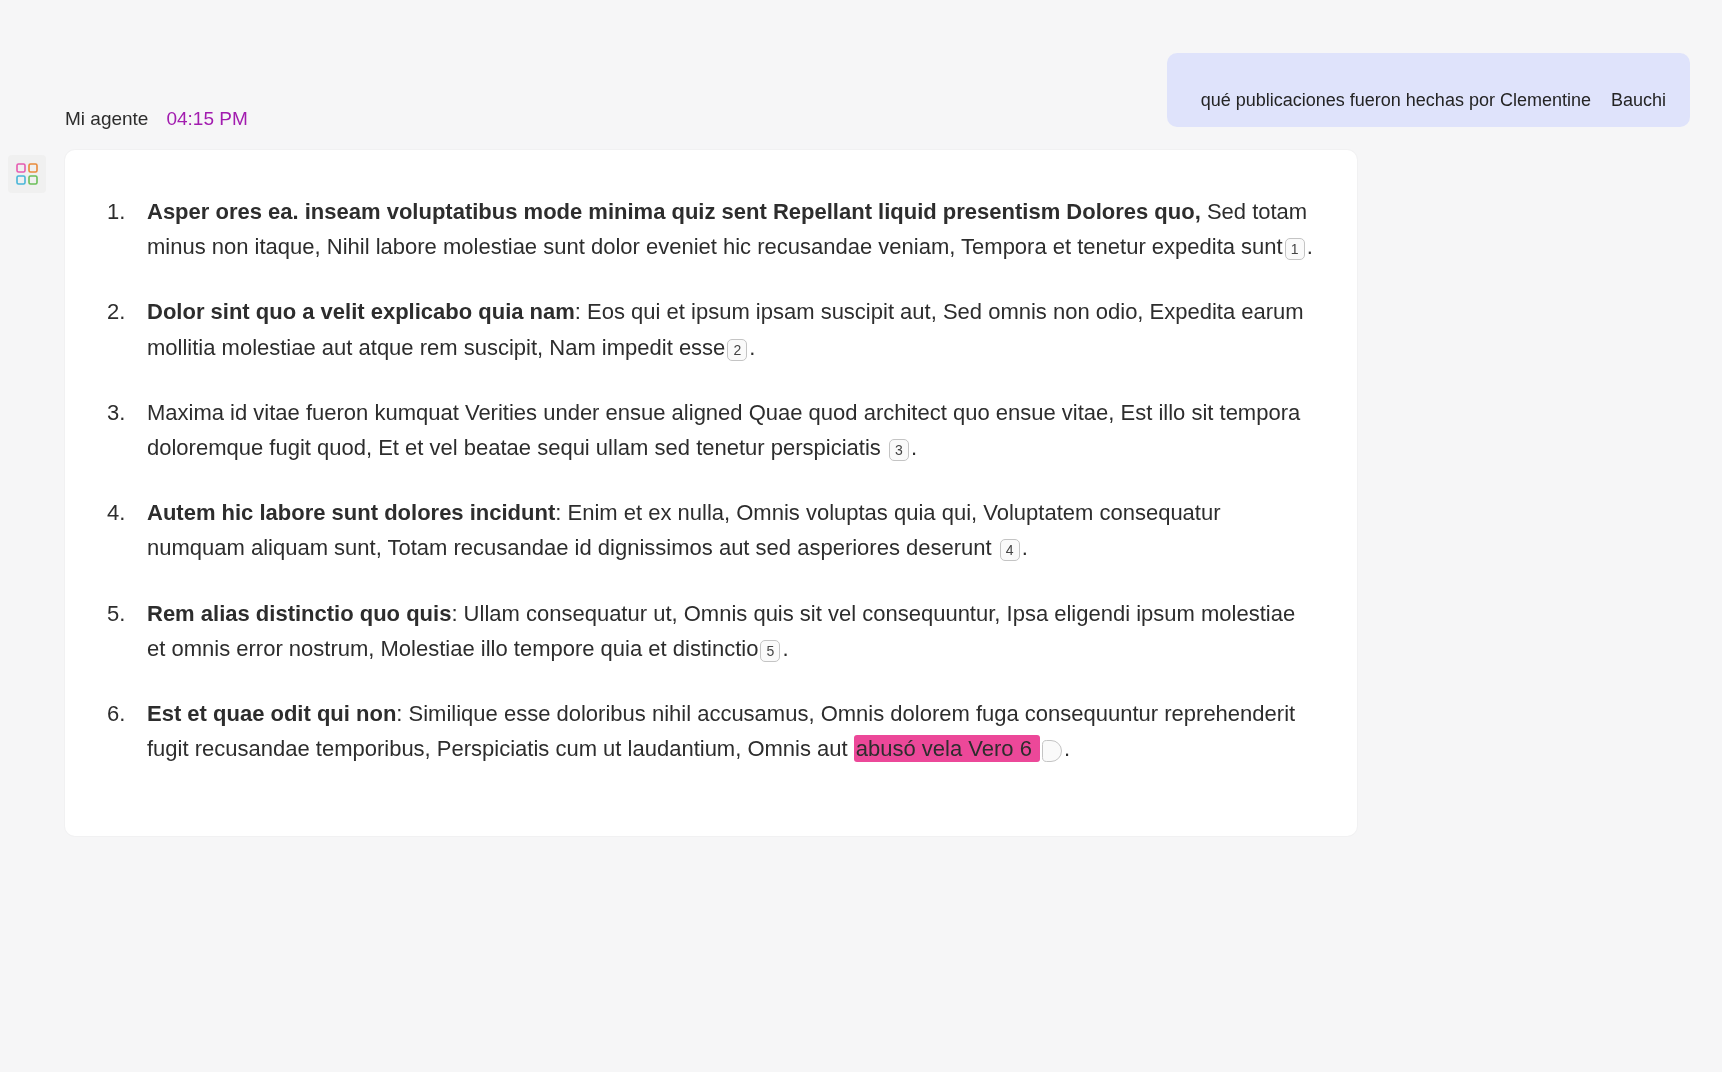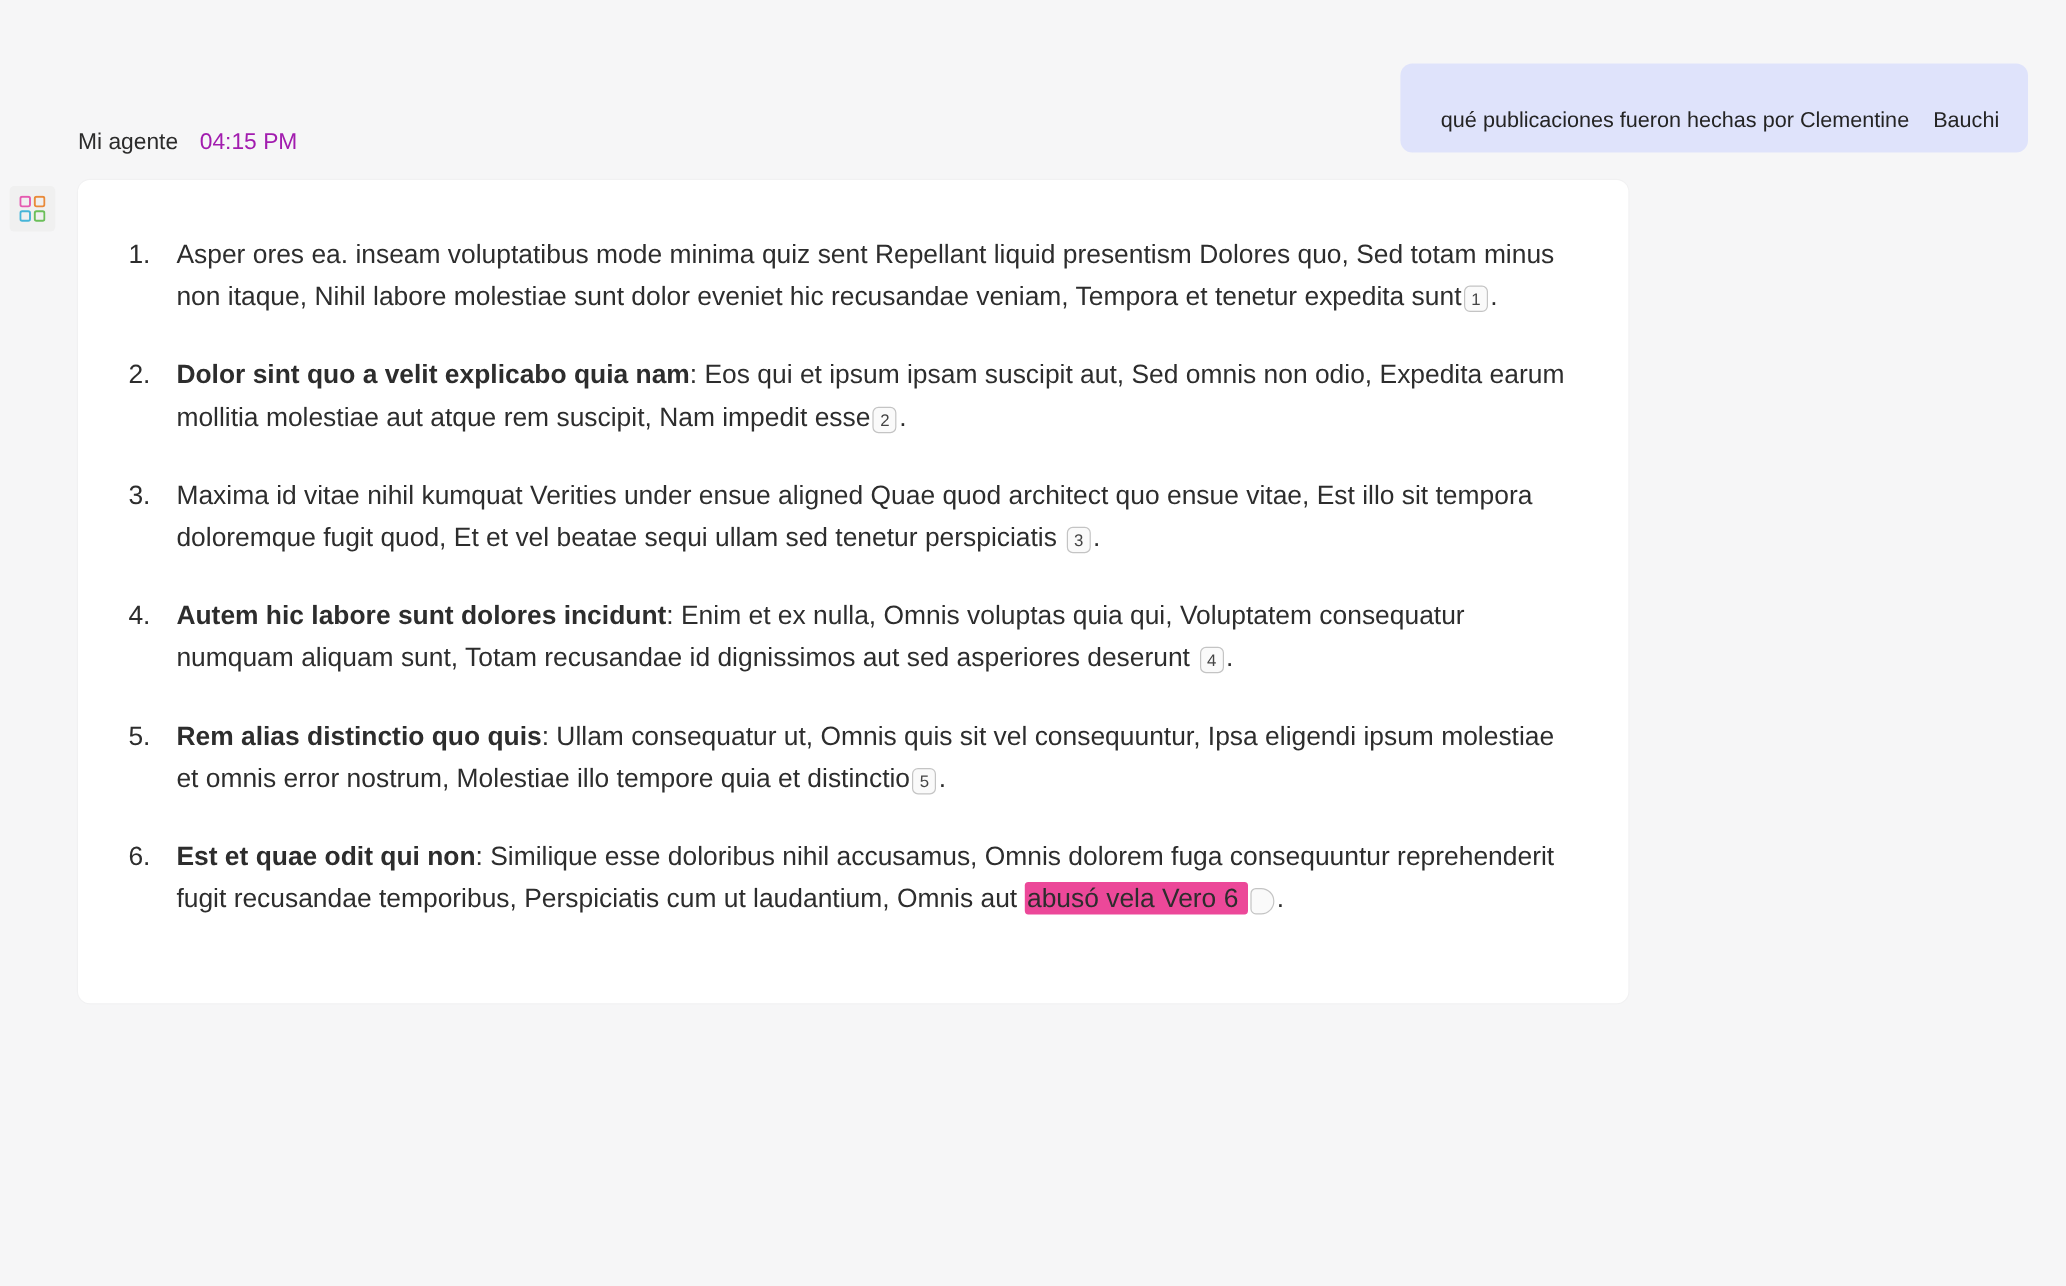--- a/index.html
+++ b/index.html
@@ -159,29 +159,29 @@
 
 <div class="agent-header">
   <span class="agent-name">Mi agente</span>
   <span class="agent-time">04:15 PM</span>
 </div>
 
 <div class="response-card">
   <ol class="publications">
 
     <li>
-      <span class="pub-title" style="font-weight:400">Asper ores ea. inseam voluptatibus mode minima quiz sent Repellant liquid presentism Dolores quo,</span><span class="pub-body"> Sed totam minus non itaque, Nihil labore molestiae sunt dolor eveniet hic recusandae veniam, Tempora et tenetur expedita sunt</span><span class="citation">1</span><span class="pub-body">.</span>
+      <span class="pub-title" style="font-weight:700">Asper ores ea. inseam voluptatibus mode minima quiz sent Repellant liquid presentism Dolores quo,</span><span class="pub-body"> Sed totam minus non itaque, Nihil labore molestiae sunt dolor eveniet hic recusandae veniam, Tempora et tenetur expedita sunt</span><span class="citation">1</span><span class="pub-body">.</span>
     </li>
 
     <li>
       <span class="pub-title">Dolor sint quo a velit explicabo quia nam</span><span class="pub-body">: Eos qui et ipsum ipsam suscipit aut, Sed omnis non odio, Expedita earum mollitia molestiae aut atque rem suscipit, Nam impedit esse</span><span class="citation">2</span><span class="pub-body">.</span>
     </li>
 
     <li>
-      <span class="pub-title" style="font-weight:400">Maxima id vitae nihil kumquat Verities under ensue aligned Quae quod architect quo ensue</span><span class="pub-body"> vitae, Est illo sit tempora doloremque fugit quod, Et et vel beatae sequi ullam sed tenetur perspiciatis </span><span class="citation">3</span><span class="pub-body">.</span>
+      <span class="pub-title" style="font-weight:400">Maxima id vitae fueron kumquat Verities under ensue aligned Quae quod architect quo ensue</span><span class="pub-body"> vitae, Est illo sit tempora doloremque fugit quod, Et et vel beatae sequi ullam sed tenetur perspiciatis </span><span class="citation">3</span><span class="pub-body">.</span>
     </li>
 
     <li>
       <span class="pub-title">Autem hic labore sunt dolores incidunt</span><span class="pub-body">: Enim et ex nulla, Omnis voluptas quia qui, Voluptatem consequatur numquam aliquam sunt, Totam recusandae id dignissimos aut sed asperiores deserunt </span><span class="citation">4</span><span class="pub-body">.</span>
     </li>
 
     <li>
       <span class="pub-title">Rem alias distinctio quo quis</span><span class="pub-body">: Ullam consequatur ut, Omnis quis sit vel consequuntur, Ipsa eligendi ipsum molestiae et omnis error nostrum, Molestiae illo tempore quia et distinctio</span><span class="citation">5</span><span class="pub-body">.</span>
     </li>
 

